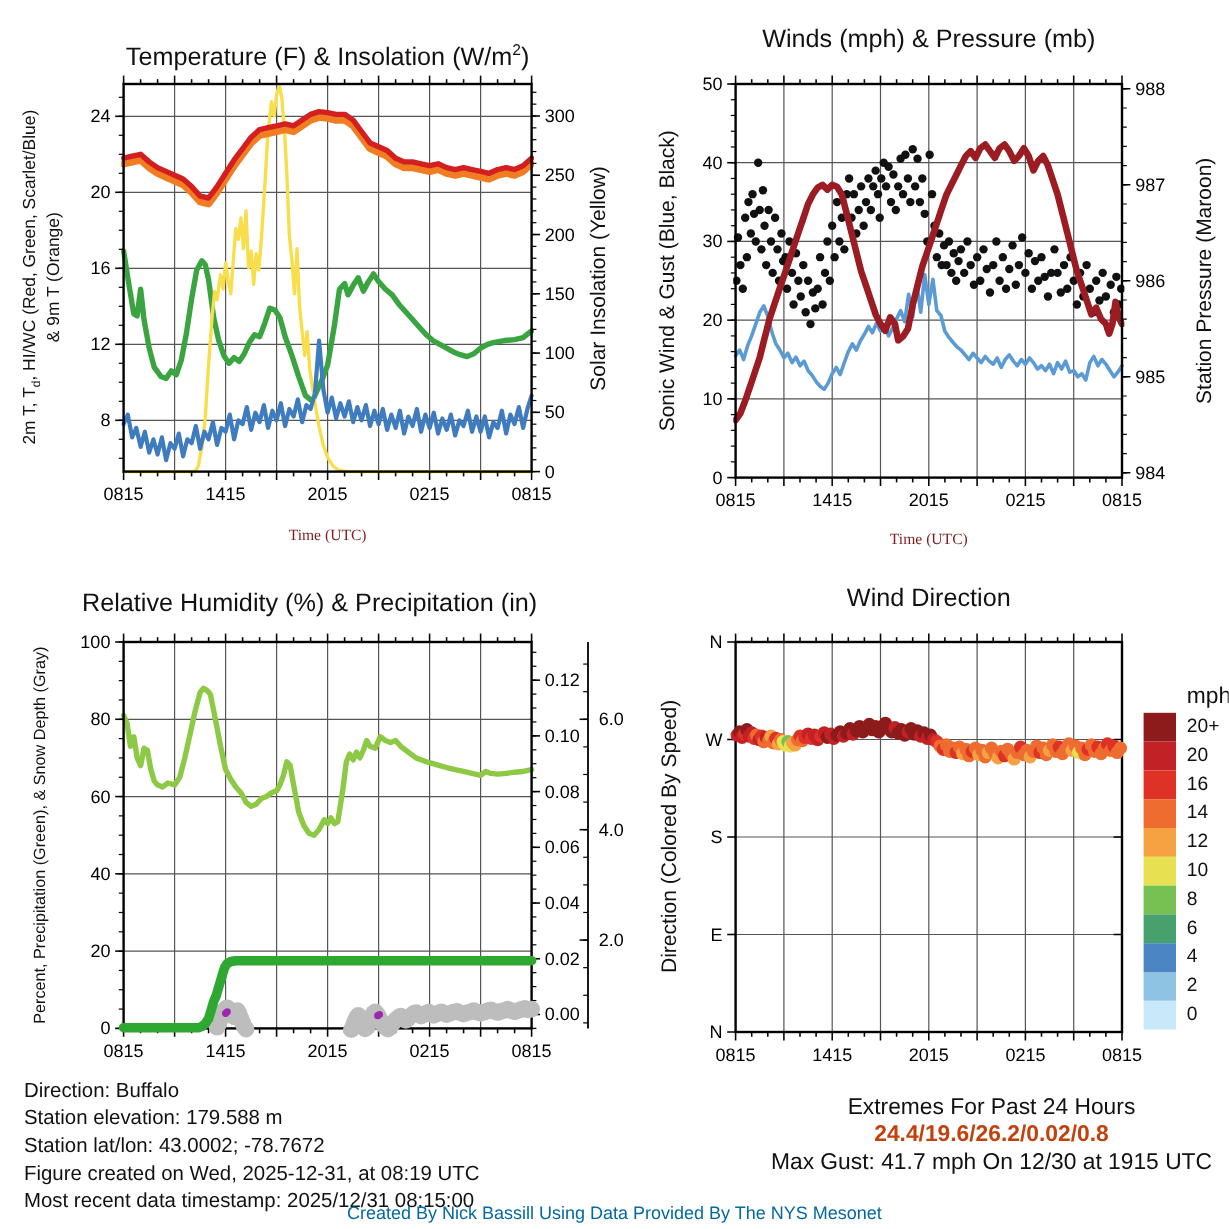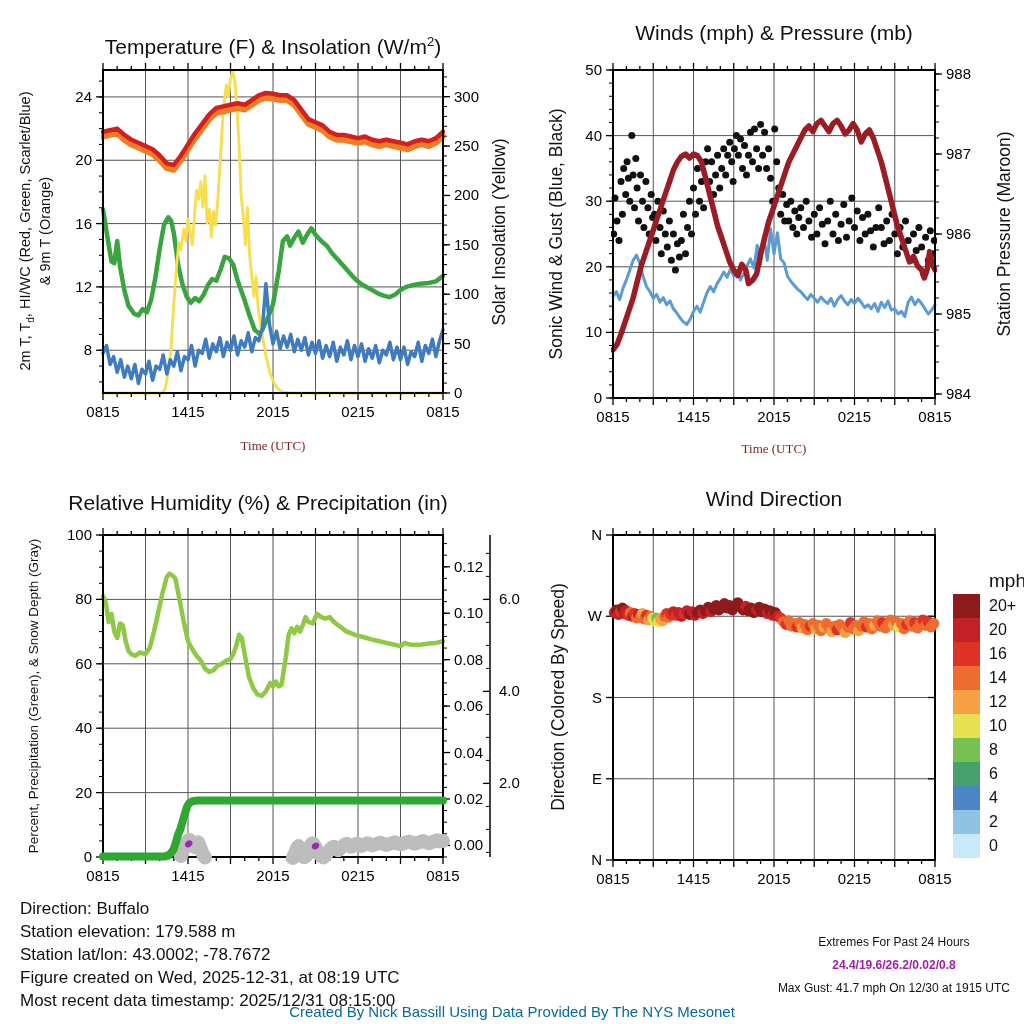--- a/index.html
+++ b/index.html
@@ -11,22 +11,22 @@
   .xlabel{position:absolute;transform:translateX(-50%);font-size:13px;white-space:nowrap;color:#7f1d1d;font-family:Liberation Serif, serif;}
   .vlabel{position:absolute;transform:translate(-50%,-50%) rotate(-90deg);white-space:nowrap;
           text-align:center;color:#111;}
   .vlabel sub{font-size:10px;}
   #legend{position:absolute;left:953px;top:570px;}
   #legend .lhead{font-size:19px;margin-left:36px;margin-bottom:2px;}
   .lrow{display:flex;align-items:flex-start;height:24px;}
   .lsw{width:27px;height:24px;}
   .llb{margin-left:9px;font-size:16px;line-height:24px;}
   .fleft{position:absolute;left:20px;top:897px;font-size:17px;line-height:23px;}
-  .fright{position:absolute;right:14px;top:911px;font-size:12px;line-height:23px;text-align:center;margin-top:20px;}
-  .fright .red{color:#a21caf;font-weight:bold;}
+  .fright{position:absolute;right:14px;top:911px;font-size:19px;line-height:23px;text-align:center;}
+  .fright .red{color:#c2410c;font-weight:bold;}
   .credit{position:absolute;left:50%;top:1003px;transform:translateX(-50%);
           font-size:15px;color:#0369a1;white-space:nowrap;}
 </style>
 </head>
 <body>
 
 <div class="page">
   <svg id="plots" width="1024" height="1024">
       <defs>
         <clipPath id="cl0">

